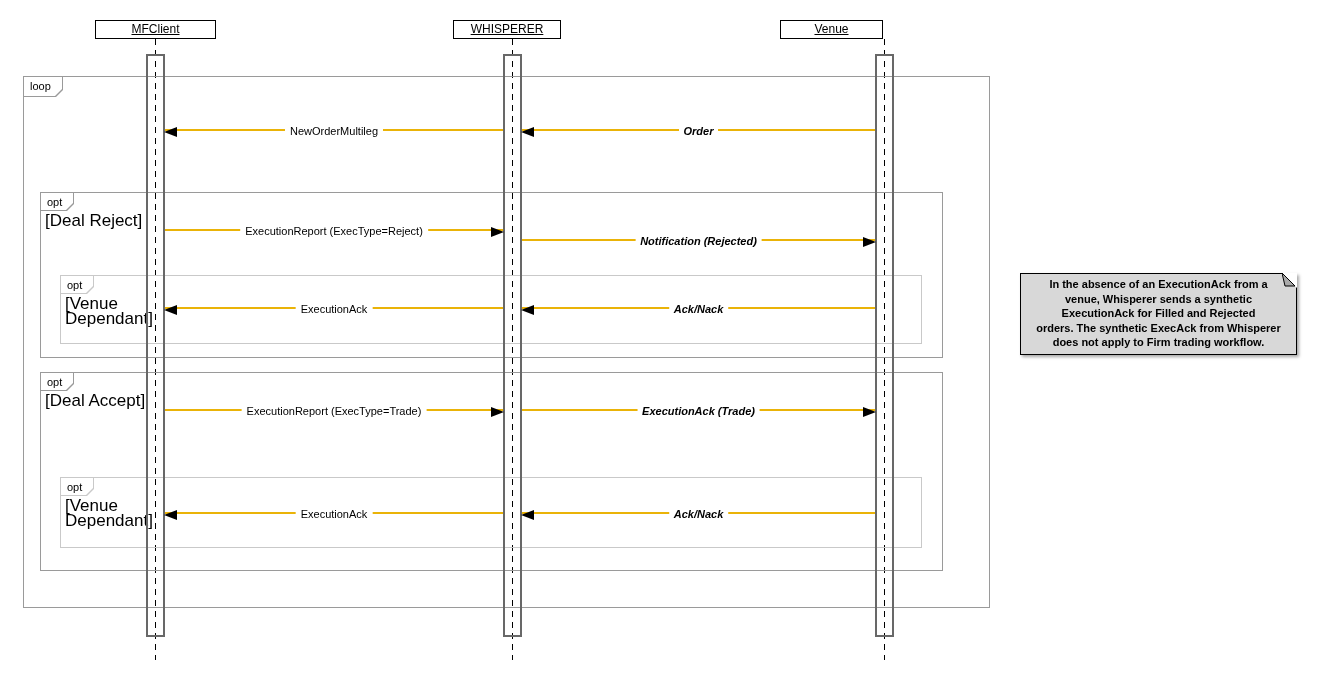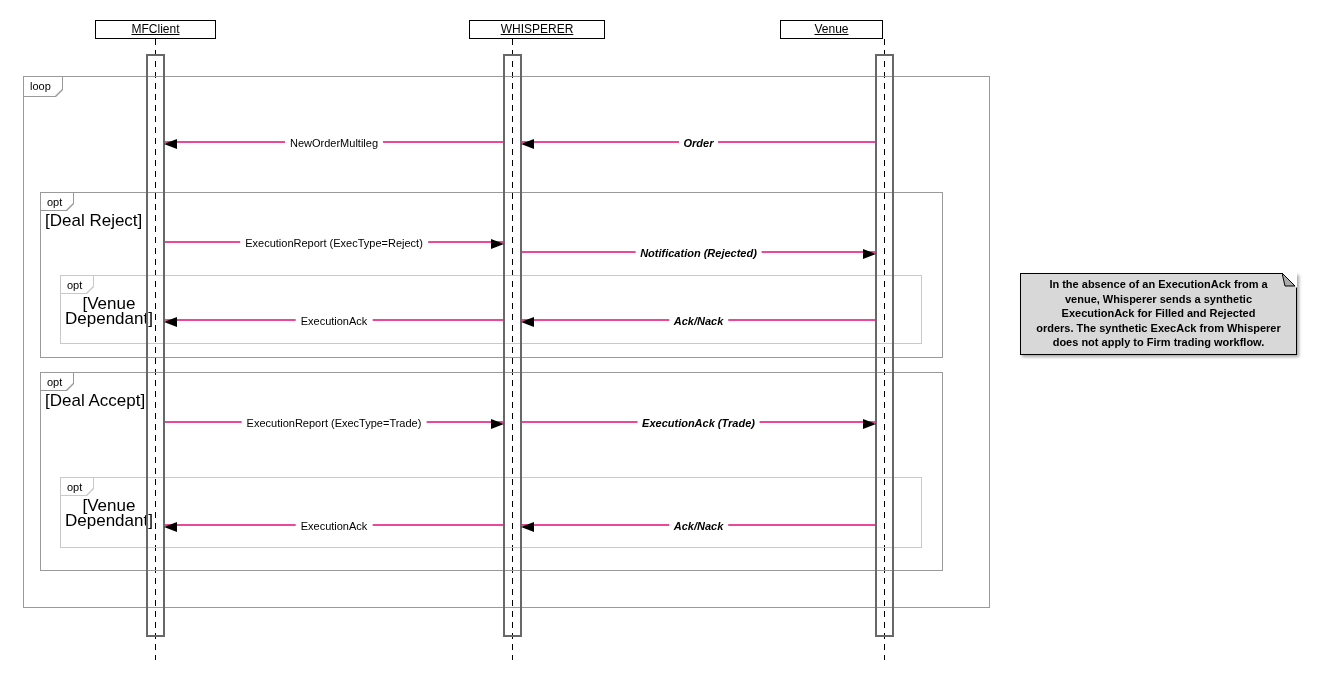--- a/index.html
+++ b/index.html
@@ -13,33 +13,33 @@
 
   
   .lifeline{position:absolute;top:39px;width:1px;height:621px;z-index:1;
             background:repeating-linear-gradient(to bottom,#000 0 6px,transparent 6px 11px);}
 
   
   .bar{position:absolute;top:54px;height:583px;width:19px;box-sizing:border-box;
        border:2px solid #686868;background:transparent;z-index:3;}
 
   
-  .frag{position:absolute;box-sizing:border-box;border:1px solid #9a9a9a;background:transparent;z-index:2;text-align:center;}
+  .frag{position:absolute;box-sizing:border-box;border:1px solid #9a9a9a;background:transparent;z-index:2;}
   .frag.inner{border-color:#c9c9c9;}
   .tab{position:absolute;top:0;left:0;}
   .tab-bg{position:absolute;inset:0;background:#9a9a9a;
           clip-path:polygon(0 0,100% 0,100% calc(100% - 7px),calc(100% - 7px) 100%,0 100%);}
   .inner .tab-bg{background:#c9c9c9;}
   .tab-fill{position:absolute;top:0;left:0;right:1px;bottom:1px;background:#fff;
           clip-path:polygon(0 0,100% 0,100% calc(100% - 7px),calc(100% - 7px) 100%,0 100%);}
   .tab-label{position:absolute;left:6px;top:1px;font-size:11px;line-height:16px;}
   .guard{position:absolute;left:4px;top:20px;font-size:17px;line-height:15px;white-space:pre-line;}
 
   
-  .msg{position:absolute;height:0;border-top:2px solid #ec4899;z-index:4;margin-top:12px;}
+  .msg{position:absolute;height:0;border-top:2px solid #eab308;z-index:4;}
   .head{position:absolute;width:0;height:0;top:-4px;}
   .head.hl{left:-1px;border-right:13px solid #000;border-top:5px solid transparent;border-bottom:5px solid transparent;}
   .head.hr{right:-1px;border-left:13px solid #000;border-top:5px solid transparent;border-bottom:5px solid transparent;}
   .mlabel{position:absolute;top:-7px;left:50%;transform:translateX(-50%);background:#fff;
           padding:0 5px;font-size:11px;line-height:15px;white-space:nowrap;}
   .mlabel.it{font-style:italic;font-weight:bold;}
 
   
   .note{position:absolute;left:1020px;top:273px;width:277px;height:82px;box-sizing:border-box;
         background:#d8d8d8;border:1px solid #000;box-shadow:2px 2px 3px rgba(0,0,0,0.35);z-index:7;}
@@ -102,21 +102,21 @@
 Dependant]</div>
   </div>
 
   <div class="bar" style="left:146px"></div>
   <div class="bar" style="left:503px"></div>
   <div class="bar" style="left:875px"></div>
 
   <div class="actor" style="left:95px;width:121px">
     <span class="alabel">MFClient</span>
   </div>
-  <div class="actor" style="left:469px;width:136px">
+  <div class="actor" style="left:453px;width:108px">
     <span class="alabel">WHISPERER</span>
   </div>
   <div class="actor" style="left:780px;width:103px">
     <span class="alabel">Venue</span>
   </div>
 
   <div class="msg" style="left:165px;top:129px;width:338px">
     <span class="head hl"></span>
     <span class="mlabel">NewOrderMultileg</span>
   </div>

